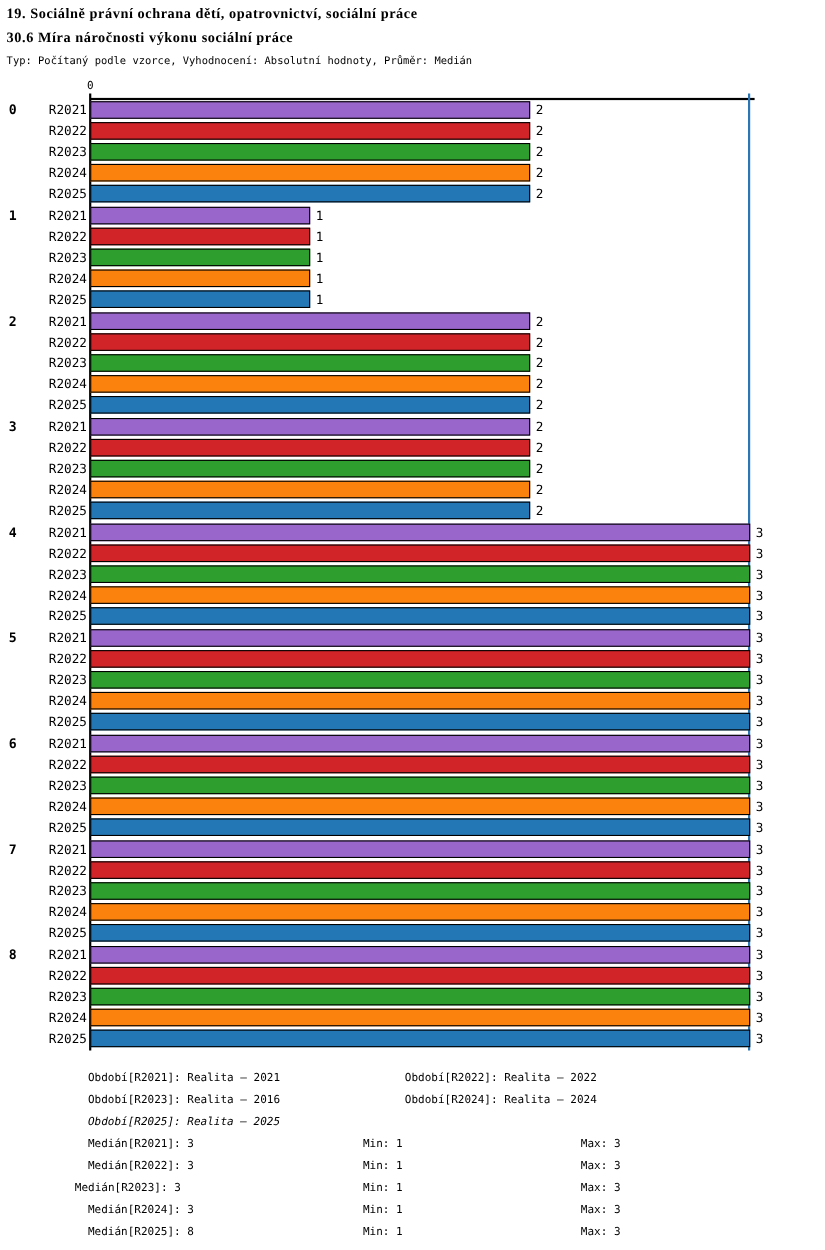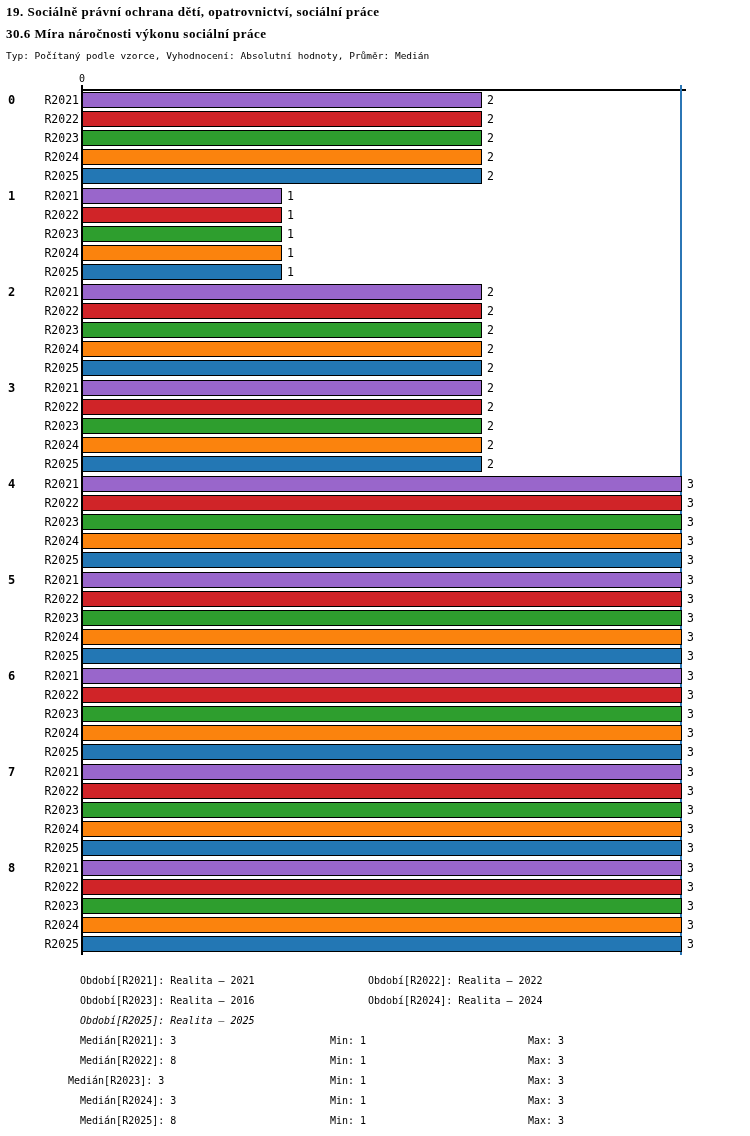--- a/index.html
+++ b/index.html
@@ -223,21 +223,21 @@
   <div class="abs legend-item" style="left:80px; top:975px;">Období[R2021]: Realita – 2021</div>
   <div class="abs legend-item" style="left:368px; top:975px;">Období[R2022]: Realita – 2022</div>
   <div class="abs legend-item" style="left:80px; top:995px;">Období[R2023]: Realita – 2016</div>
   <div class="abs legend-item" style="left:368px; top:995px;">Období[R2024]: Realita – 2024</div>
   <div class="abs legend-item" style="left:80px; top:1015px;font-style:italic;">Období[R2025]: Realita – 2025</div>
 
   <div class="abs stat-cell" style="left:80px;  top:1035px;">Medián[R2021]: 3</div>
   <div class="abs stat-cell" style="left:330px; top:1035px;">Min: 1</div>
   <div class="abs stat-cell" style="left:528px; top:1035px;">Max: 3</div>
 
-  <div class="abs stat-cell" style="left:80px;  top:1055px;">Medián[R2022]: 8</div>
+  <div class="abs stat-cell" style="left:80px;  top:1055px;">Medián[R2022]: 3</div>
   <div class="abs stat-cell" style="left:330px; top:1055px;">Min: 1</div>
   <div class="abs stat-cell" style="left:528px; top:1055px;">Max: 3</div>
 
   <div class="abs stat-cell" style="left:68px;  top:1075px;">Medián[R2023]: 3</div>
   <div class="abs stat-cell" style="left:330px; top:1075px;">Min: 1</div>
   <div class="abs stat-cell" style="left:528px; top:1075px;">Max: 3</div>
 
   <div class="abs stat-cell" style="left:80px;  top:1095px;">Medián[R2024]: 3</div>
   <div class="abs stat-cell" style="left:330px; top:1095px;">Min: 1</div>
   <div class="abs stat-cell" style="left:528px; top:1095px;">Max: 3</div>

